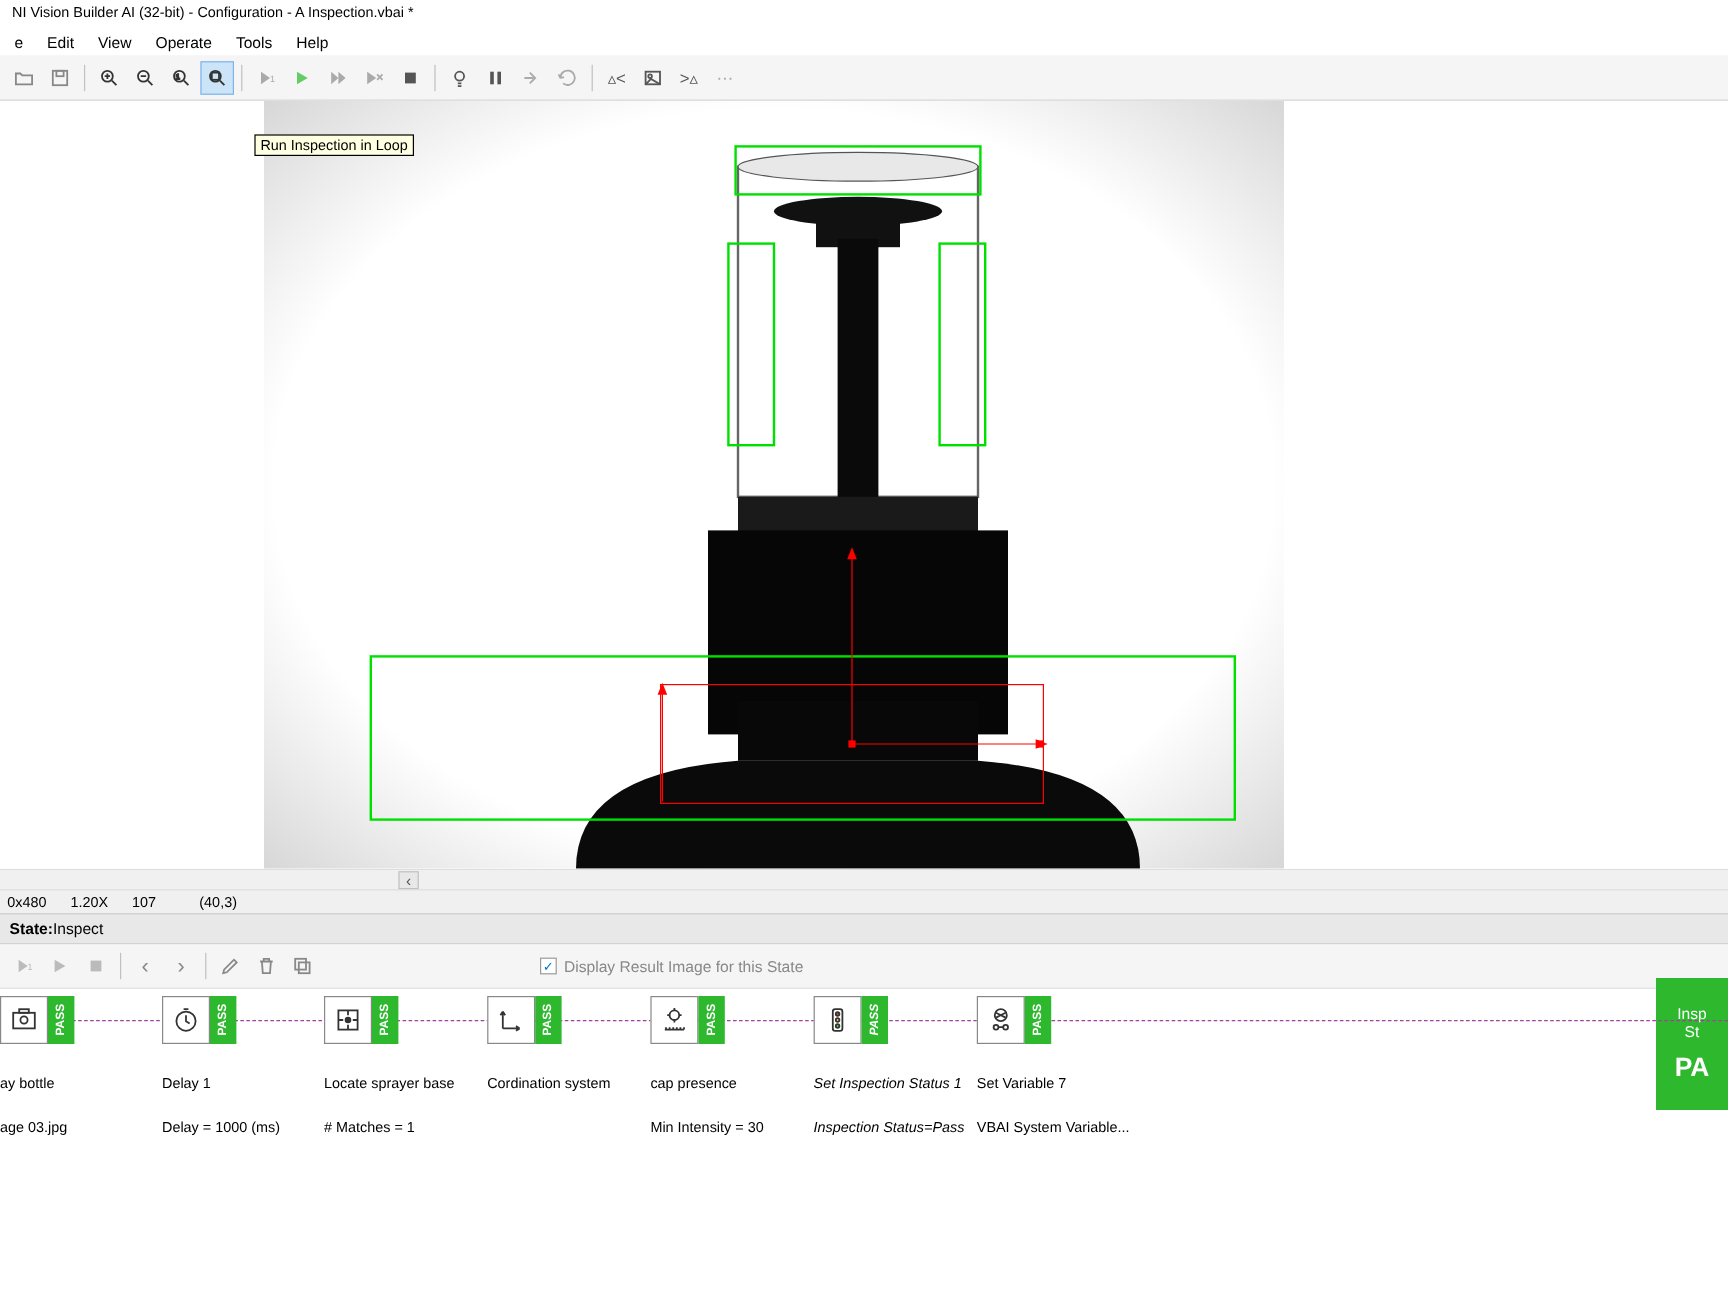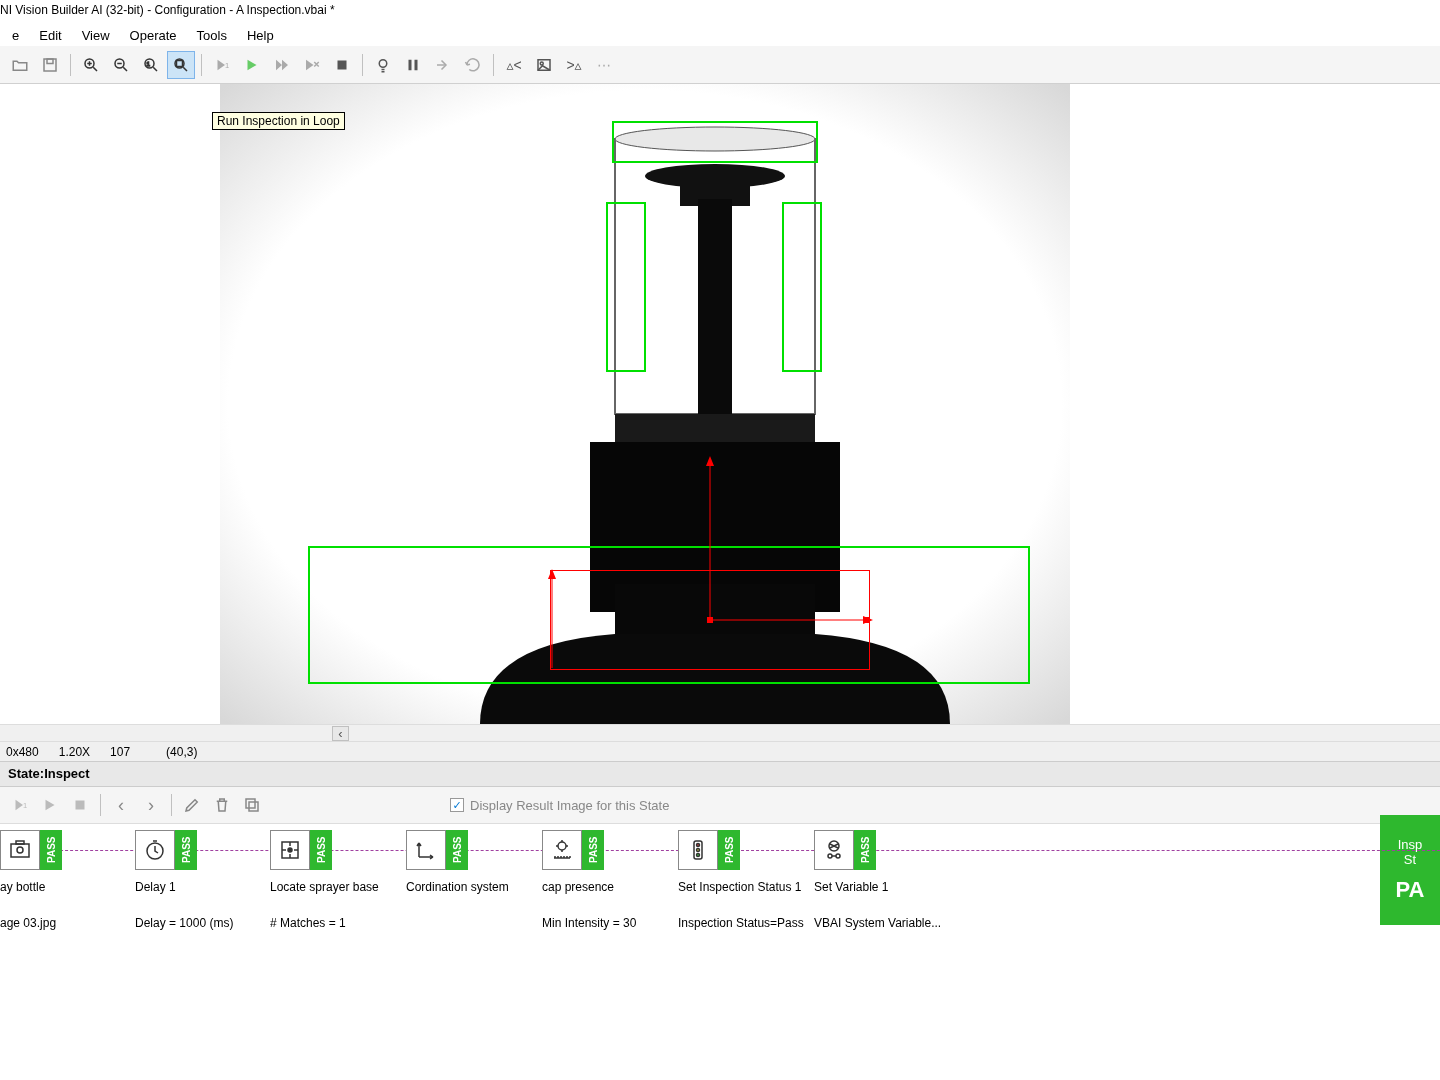--- a/index.html
+++ b/index.html
@@ -1,17 +1,17 @@
 <!DOCTYPE html>
 <html><head>
 <meta charset="utf-8">
 <style>
   * { box-sizing: border-box; margin: 0; padding: 0; font-family: 'Segoe UI', Tahoma, sans-serif; }
   body { width: 1440px; height: 1080px; background: #fff; overflow: hidden; font-size: 13px; color: #000; }
-  .titlebar { height: 24px; background: #fff; padding: 3px 0; font-size: 12px; }
+  .titlebar { height: 24px; background: #fff; padding: 3px 10px; font-size: 12px; }
   .menubar { height: 22px; background: #fff; padding: 2px 4px; display: flex; gap: 4px; }
   .menubar span { padding: 2px 8px; cursor: default; }
   .toolbar { height: 38px; background: #f5f5f5; border-bottom: 1px solid #d0d0d0; display: flex; align-items: center; padding: 0 6px; gap: 2px; position: relative; }
   .tb-btn { width: 28px; height: 28px; display: flex; align-items: center; justify-content: center; border: 1px solid transparent; background: transparent; color: #555; }
   .tb-btn.pressed { border: 1px solid #7eb4ea; background: #cce4f7; }
   .tb-sep { width: 1px; height: 22px; background: #c0c0c0; margin: 0 4px; }
   .tooltip { position: absolute; left: 212px; top: 38px; background: #ffffe1; border: 1px solid #000; padding: 1px 4px; font-size: 12px; z-index: 100; margin-top: 28px; }
   .viewport { position: relative; width: 100%; height: 640px; background: #fff; overflow: hidden; }
   .image-area { position: absolute; left: 220px; top: 0; width: 850px; height: 640px; }
   .statusline { height: 20px; background: #f0f0f0; padding: 2px 6px; font-size: 12px; display: flex; align-items: center; gap: 20px; border-top: 1px solid #ddd; }
@@ -19,21 +19,21 @@
   .scroll-arrow { width: 17px; height: 15px; background: #e8e8e8; border: 1px solid #c0c0c0; display:flex; align-items:center; justify-content:center; color:#555; }
   .state-hdr { height: 26px; background: #e8e8e8; padding: 4px 8px; font-size: 13px; display: flex; gap: 0; border-top:1px solid #ccc; border-bottom:1px solid #ccc; }
   .state-hdr .lbl { font-weight: bold; }
   .state-toolbar { height: 36px; background: #f5f5f5; display: flex; align-items: center; padding: 0 6px; gap: 2px; }
   .steps-container { height: 130px; background: #fff; position: relative; overflow: hidden; border-top:1px solid #ddd; }
   .dotted-line { position: absolute; top: 26px; left: 0; right: 0; height: 1px; border-top: 1px dashed #a040a0; z-index: 1; }
   .step { position: absolute; top: 6px; width: 130px; z-index: 2; }
   .step-icon-wrap { display: flex; align-items: center; }
   .step-icon { width: 40px; height: 40px; border: 1px solid #888; background: #fff; display: flex; align-items: center; justify-content: center; color:#333;}
   .step-pass { width: 22px; height: 40px; background: #2eb82e; color: #fff; display: flex; align-items: center; justify-content: center; font-size: 10px; font-weight: bold; writing-mode: vertical-rl; transform: rotate(180deg); }
-  .step-label1 { margin-top: 10px; font-size: 12px; }
+  .step-label1 { margin-top: 26px; font-size: 12px; }
   .step-label2 { margin-top: 22px; font-size: 12px; }
   .insp-badge { position: absolute; right: 0; top: 815px; width: 60px; height: 110px; background: #2eb82e; color: #fff; display: flex; flex-direction: column; align-items: center; justify-content: center; font-size: 13px; padding: 4px; }
   .insp-badge .big { font-size: 22px; font-weight: bold; margin-top: 10px;}
   .chk { width: 14px; height: 14px; border: 1px solid #999; background: #fff; display: inline-flex; align-items:center; justify-content:center; color:#0078d4; font-size:11px; margin-right:6px; vertical-align:middle;}
   .green-box { position: absolute; border: 2px solid #00e000; }
   .red-box   { position: absolute; border: 1px solid #ff0000; }
   svg.icon { width: 18px; height: 18px; }
 </style>
 </head>
 <body>
@@ -215,21 +215,21 @@
 
 <div class="statusline">
   <span>0x480</span>
   <span>1.20X</span>
   <span>107</span>
   <span style="margin-left:16px;">(40,3)</span>
 </div>
 
 <div class="state-hdr">
   <span class="lbl">State:</span>
-  <span style="font-weight:bold;">Inspect</span>
+  <span style="font-weight:normal;">Inspect</span>
 </div>
 
 <div class="state-toolbar">
   <div class="tb-btn">
       <svg class="icon" viewBox="0 0 24 24" fill="#bbb">
         <path d="M6 5l10 7-10 7z"></path>
         <text x="16" y="16" font-size="10" fill="#bbb">1</text>
       </svg>
     </div>
   <div class="tb-btn">
@@ -341,21 +341,21 @@
             <path d="M12 2v2M12 14v-2M6 8h2M16 8h2"></path>
             <path d="M4 20h16M5 20v-2M8 20v-2M11 20v-2M14 20v-2M17 20v-2M20 20v-2"></path>
           </svg>
         </div>
       <div class="step-pass">PASS</div>
     </div>
     <div class="step-label1">cap presence</div>
     <div class="step-label2">Min Intensity = 30</div>
   </div>
 
-  <div class="step" style="left:678px;">
+  <div class="step" style="left:678px;font-style:italic;">
     <div class="step-icon-wrap">
       <div class="step-icon">
           <svg width="24" height="24" viewBox="0 0 24 24" fill="none" stroke="#333" stroke-width="1.5">
             <rect x="8" y="3" width="8" height="18" rx="2"></rect>
             <circle cx="12" cy="7" r="1.5" fill="#d44"></circle>
             <circle cx="12" cy="12" r="1.5" fill="#dd4"></circle>
             <circle cx="12" cy="17" r="1.5" fill="#4d4"></circle>
           </svg>
         </div>
       <div class="step-pass">PASS</div>
@@ -370,21 +370,21 @@
           <svg width="24" height="24" viewBox="0 0 24 24" fill="none" stroke="#333" stroke-width="1.5">
             <circle cx="12" cy="8" r="5"></circle>
             <path d="M8 6l8 4M8 10l8-4"></path>
             <circle cx="8" cy="18" r="2"></circle>
             <circle cx="16" cy="18" r="2"></circle>
             <path d="M10 18h4"></path>
           </svg>
         </div>
       <div class="step-pass">PASS</div>
     </div>
-    <div class="step-label1">Set Variable 1</div>
+    <div class="step-label1">Set Variable 7</div>
     <div class="step-label2">VBAI System Variable...</div>
   </div>
 </div>
 
 <div class="insp-badge">
   <div>Insp</div>
   <div>St</div>
   <div class="big">PA</div>
 </div>
 

